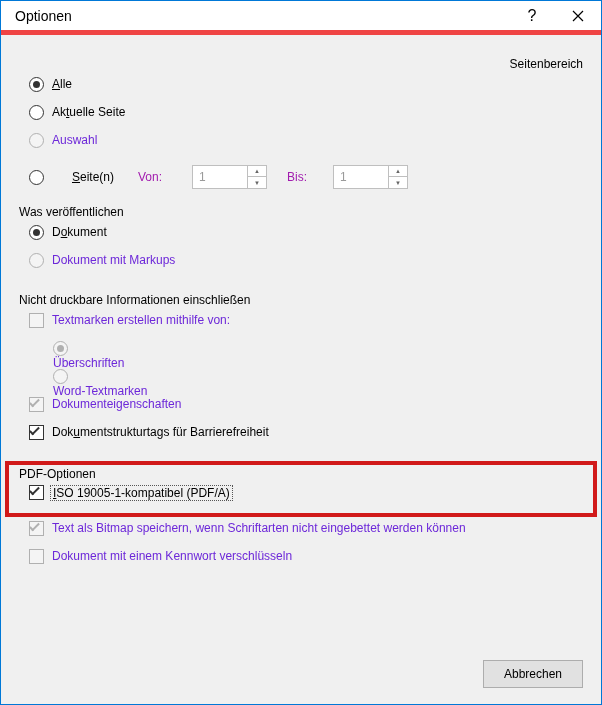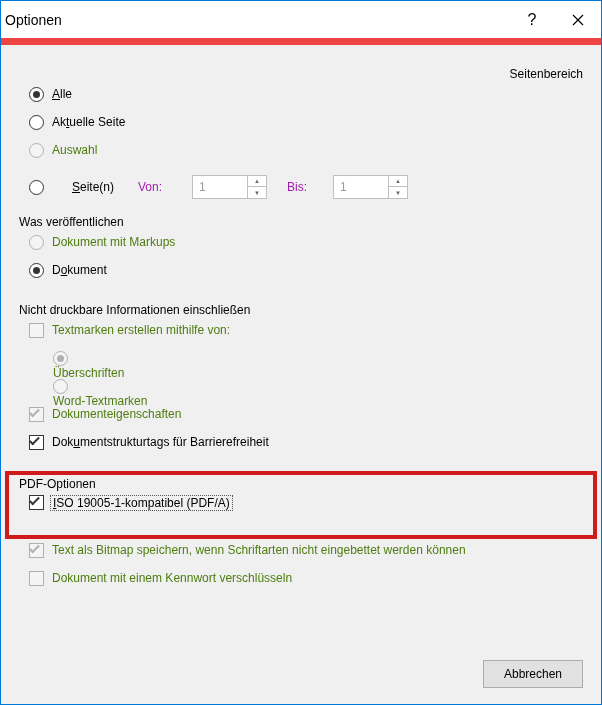--- a/index.html
+++ b/index.html
@@ -12,26 +12,26 @@
   }
   .window {
     width: 602px;
     height: 705px;
     border: 1px solid #0078d7;
     background: #f0f0f0;
     display: flex;
     flex-direction: column;
   }
   .titlebar {
-    height: 44px;
+    height: 34px;
     background: #fff;
     display: flex;
     align-items: center;
-    padding: 0 0 0 4px;
-    border-bottom: 7px solid #ef4444;
+    padding: 0 0 0 14px;
+    border-bottom: 5px solid #ef4444;
   }
   .titlebar-title { font-size: 14px; flex: 0 0 auto; }
   .titlebar-spacer { flex: 1; }
   .titlebar-btn {
     width: 46px; height: 34px;
     display: flex; align-items: center; justify-content: center;
     font-size: 14px; color: #000;
   }
   .titlebar-btn svg { width: 12px; height: 12px; }
   .content {
@@ -73,21 +73,21 @@
     position: absolute;
     left: 2px; top: -1px;
     width: 3px; height: 8px;
     border: solid #333;
     border-width: 0 2px 2px 0;
     transform: rotate(45deg);
   }
   .disabled .radio, .disabled .check { border-color: #b0b0b0; background: #f4f4f4; }
   .disabled .radio.checked::after { background: #b0b0b0; }
   .disabled .check.checked::after { border-color: #b0b0b0; }
-  .disabled .lbl { color: #4d7c0f; }
+  .disabled .lbl { color: #6d28d9; }
   .lbl { font-size: 12px; }
   .lbl .u { text-decoration: underline; }
   .range-row {
     display: flex;
     align-items: center;
     padding-left: 10px;
     height: 32px;
     gap: 20px;
   }
   .range-lbl { color: #a21caf; font-size: 12px; width: 34px; }
@@ -114,21 +114,21 @@
     width: 18px; height: 11px;
     display: flex; align-items: center; justify-content: center;
     font-size: 6px; color: #666;
     border-bottom: 1px solid #bfbfbf;
   }
   .spinner-btn:last-child { border-bottom: none; }
   .highlight-box {
     position: relative;
     border: 4px solid #d11a1a;
     margin: 8px -14px 0 -14px;
-    padding: 2px 10px 12px 10px;
+    padding: 2px 10px 0 10px;
   }
   .highlight-box .group-label { margin-top: 0; margin-bottom: 4px; }
   .focus-dotted {
     border: 1px dotted #555;
     padding: 0 2px;
     margin-left: -2px;
   }
   .footer {
     display: flex;
     justify-content: flex-end;
@@ -192,27 +192,27 @@
       <span class="spinner">
         <input disabled="" value="1" style="">
         <span class="spinner-btns">
           <span class="spinner-btn">▲</span>
           <span class="spinner-btn">▼</span>
         </span>
       </span>
     </div>
 
     <div class="group-label">Was veröffentlichen</div>
-    <div class="opt-row disabled">
-      <span class="radio"></span>
-      <span class="lbl">Dokument mit Markups</span>
-    </div>
     <div class="opt-row">
       <span class="radio checked"></span>
       <span class="lbl">D<span class="u">o</span>kument</span>
+    </div>
+    <div class="opt-row disabled">
+      <span class="radio"></span>
+      <span class="lbl">Dokument mit Markups</span>
     </div>
 
     <div class="group-label">Nicht druckbare Informationen einschließen</div>
     <div class="opt-row disabled">
       <span class="check"></span>
       <span class="lbl">Textmarken erstellen mithilfe von:</span>
     </div>
     <div class="opt-row sub disabled">
       <span class="radio checked"></span>
       <span class="lbl">Überschriften</span>

